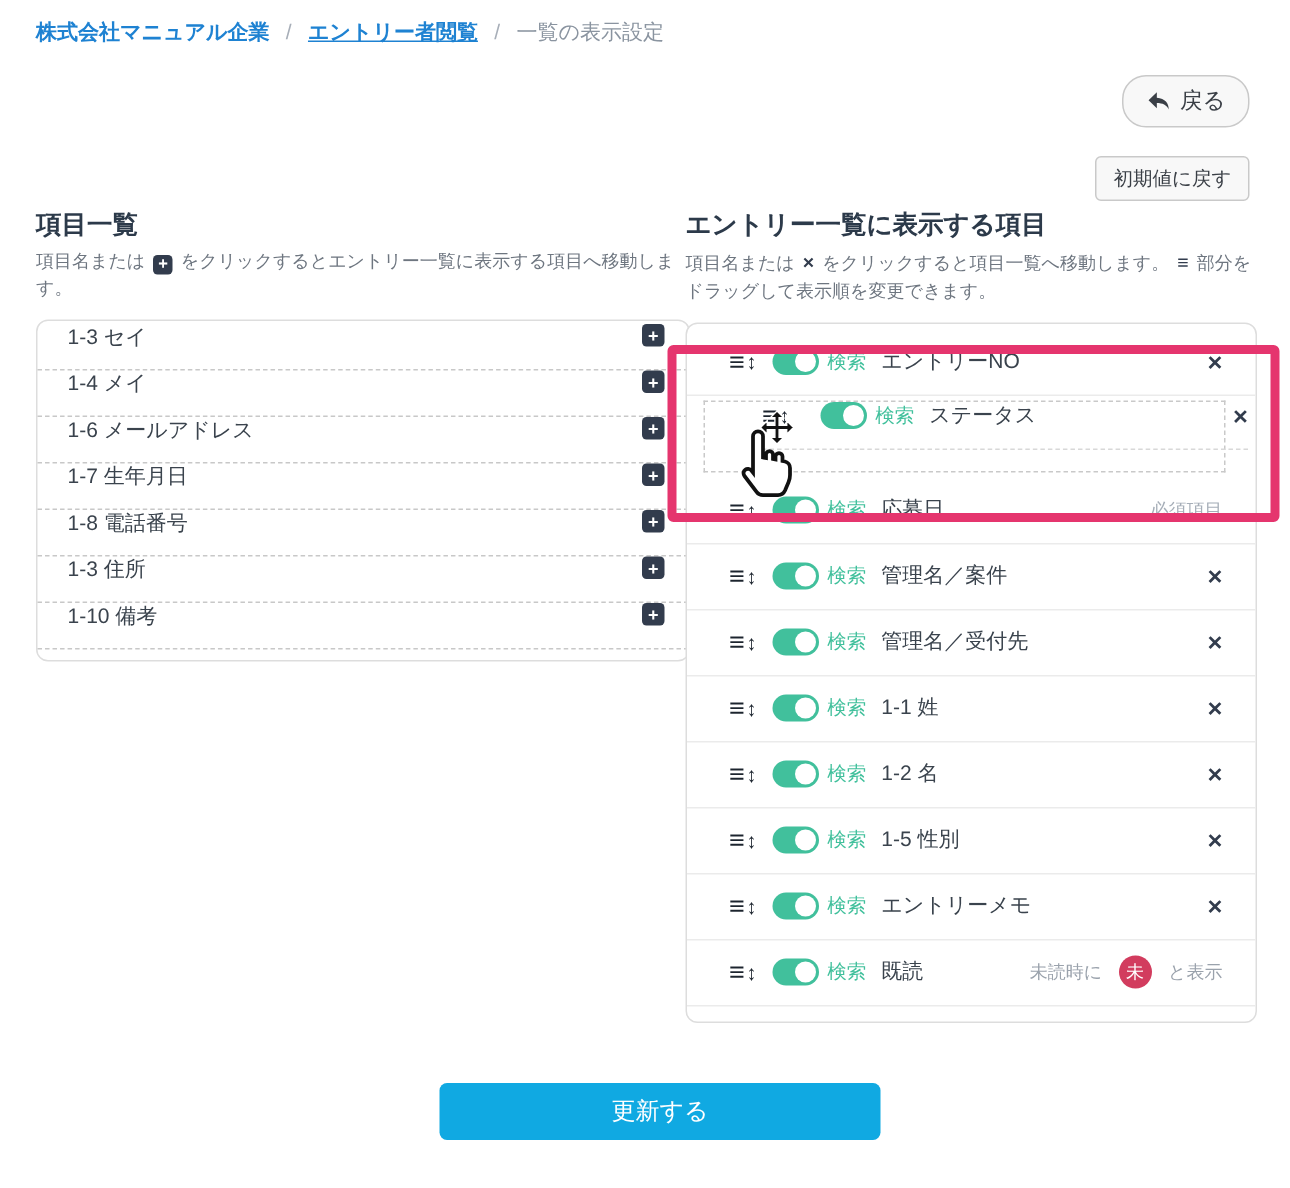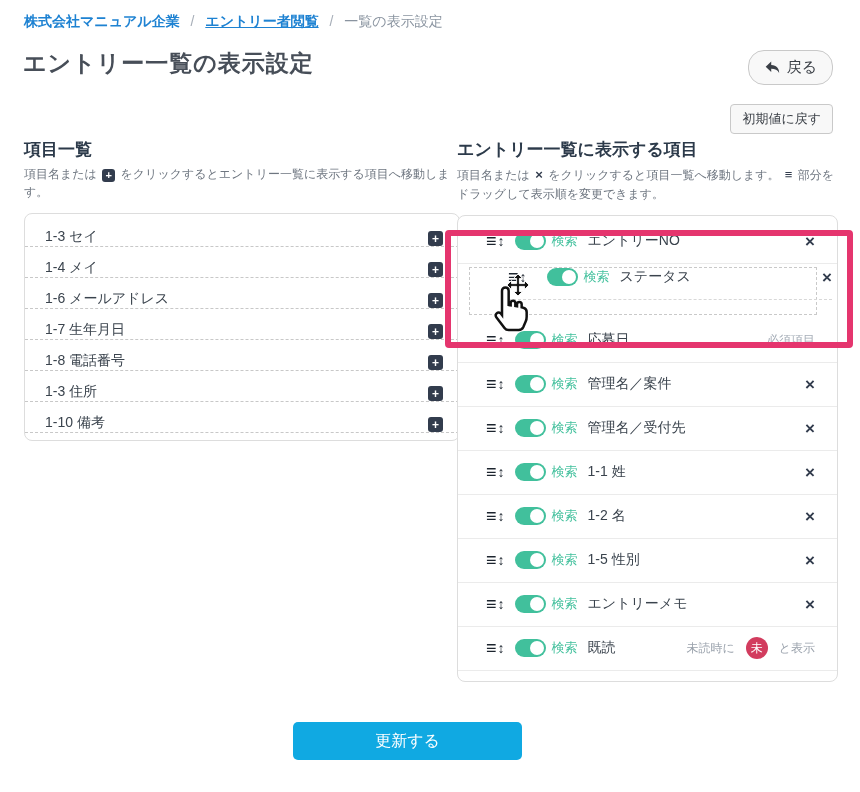--- a/index.html
+++ b/index.html
@@ -46,21 +46,21 @@
   .mini-x { color:#323c4d; font-weight:700; font-size:13px; margin:0 2px; }
   .mini-handle { color:#323c4d; font-weight:700; font-size:13px; margin:0 2px; }
 
   .card {
     margin-top:12px; background:#fff; border:1px solid #ddd; border-radius:8px;
   }
 
   
   .card-left { padding:2px 0 7px; }
   .lrow {
-    display:flex; align-items:flex-end; height:31px; padding:0 16px 0 20px;
+    display:flex; align-items:flex-start; height:31px; padding:0 16px 0 20px;
     border-bottom:1px dashed #c8c8c8; cursor:pointer;
   }
   .lrow-label { font-size:14px; color:#3a434d; }
   .plus-btn {
     margin-left:auto; width:15px; height:15px; border-radius:3px; border:none;
     background:#323c4d; color:#fff; font-size:12px; font-weight:700;
     line-height:14px; text-align:center; cursor:pointer; padding:0;
   }
 
   
@@ -108,39 +108,38 @@
   .cursor-hand { position:absolute; left:22px; top:16px; z-index:46; }
 
   
   .annotation-box {
     position:absolute; left:-13px; top:14px; width:408px; height:118px;
     border:6px solid #e5356e; border-radius:4px; z-index:40; pointer-events:none;
   }
 
   
   .btn-update {
-    position:absolute; left:293px; top:722px; width:229px; height:38px;
+    position:absolute; left:293px; top:722px; width:294px; height:38px;
     background:#10a9e2; border:none; border-radius:5px; color:#fff;
     font-size:16px; cursor:pointer; font-family:inherit;
   }
 </style>
 </head>
 <body>
 
 <div id="screen">
 
   <nav class="breadcrumb">
     <a>株式会社マニュアル企業</a>
     <span class="sep">/</span>
     <a class="underlined">エントリー者閲覧</a>
     <span class="sep">/</span>
     <span class="current">一覧の表示設定</span>
   </nav>
 
-  <h1 class="page-title">エントリー一覧の表示設定</h1>
 
   <button class="btn-light btn-back">
     <span style="display:flex;">
       <svg width="17" height="17" viewBox="0 0 20 20">
           <path d="M8.5 3 L2 9.2 L8.5 15.4 V11.4 C13 11.4 16.2 13 17.8 16.4 C18 11.8 15 7.6 8.5 7.2 Z" fill="#3a3f46"></path>
         </svg>
     </span>
     <span>戻る</span>
   </button>
   <button class="btn-light btn-reset">

